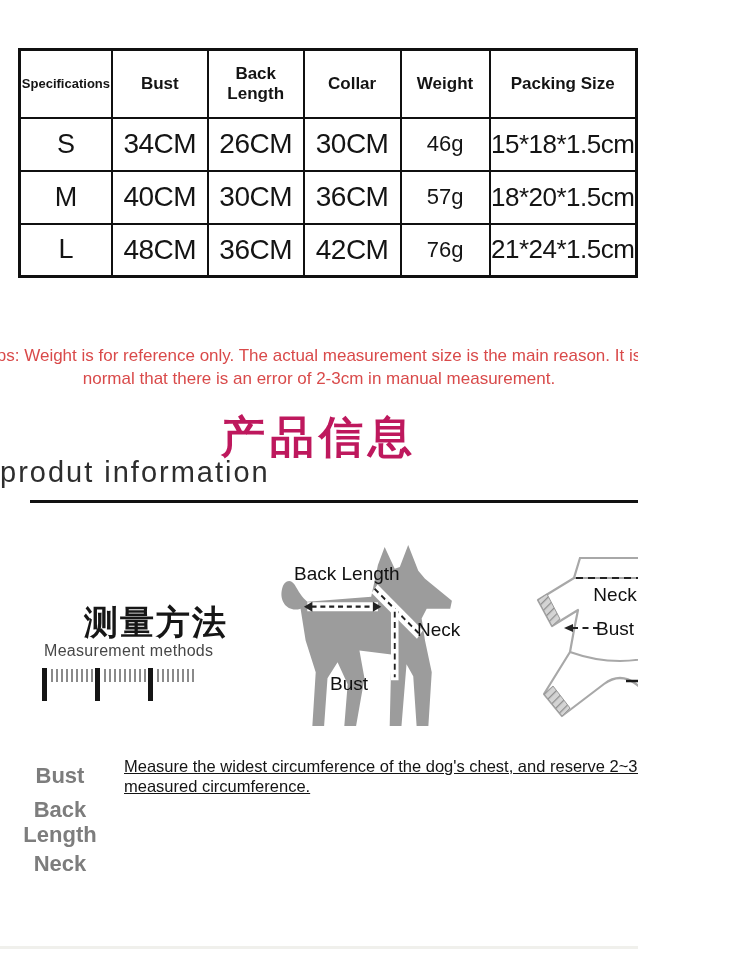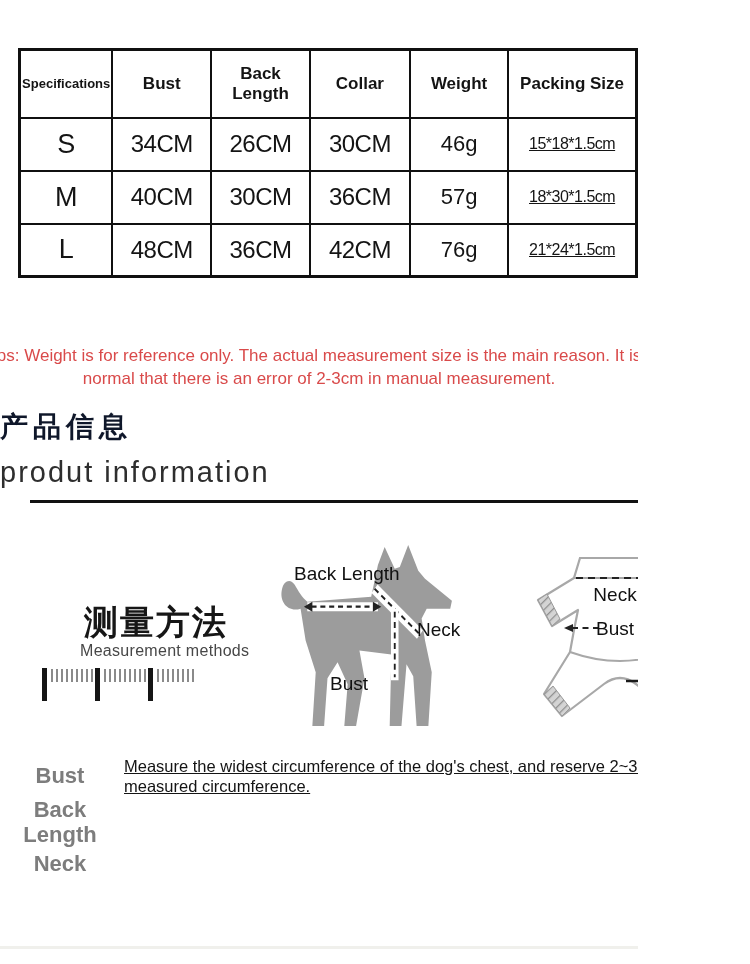--- a/index.html
+++ b/index.html
@@ -13,47 +13,47 @@
   .size-table-wrap { position:absolute; left:18px; top:48px; }
   table.size-table { border-collapse:collapse; table-layout:fixed; border:3px solid #101010; }
   table.size-table th, table.size-table td {
     border:2px solid #101010; text-align:center; vertical-align:middle;
     background:#ffffff; padding:0;
   }
   table.size-table th { height:68px; font-weight:700; font-size:17px; }
   table.size-table th.spec-h { font-size:13px; font-weight:700; }
   table.size-table td { height:53px; }
   td.c-size { font-size:27px; }
-  td.c-val  { font-size:24px; letter-spacing:-0.5px;margin-top:44px; }
+  td.c-val  { font-size:28px; letter-spacing:-0.5px;margin-top:44px; }
   td.c-wt   { font-size:22px; }
-  td.c-pack { font-size:16px; letter-spacing:-0.5px;text-decoration:underline; }
+  td.c-pack { font-size:26px; letter-spacing:-0.5px; }
   .col-spec{width:94px;} .col-bust{width:116px;} .col-back{width:116px;}
   .col-collar{width:118px;} .col-weight{width:118px;} .col-pack{width:148px;}
 
   
   .note {
     position:absolute; top:345px; left:50%; transform:translateX(-50%);
     width:658px; text-align:center; color:#d94a4a; font-size:17px;
     font-weight:500; line-height:1.35;
   }
 
   
   .title-zh {
-    position:absolute; top:408px; left:0; width:100%; text-align:left;
-    font-size:28px; font-weight:700; letter-spacing:5px; color:#0f172a;
+    position:absolute; top:408px; left:0; width:100%; text-align:center;
+    font-size:44px; font-weight:700; letter-spacing:5px; color:#be185d;
   }
   .title-en {
     position:absolute; top:456px; left:0; width:100%; 
     font-size:29px; font-weight:300; letter-spacing:2px; color:#2e2e2e;
   }
   .divider { position:absolute; top:500px; left:30px; width:690px; height:3px; background:#121212; }
 
   
   .mm-zh { position:absolute; left:40px; top:600px; font-size:34px; font-weight:700; letter-spacing:2px; color:#161616;margin-left:44px; }
-  .mm-en { position:absolute; left:44px; top:642px; font-size:16px; color:#474747; letter-spacing:0.3px;margin-left:36px; }
+  .mm-en { position:absolute; left:44px; top:642px; font-size:16px; color:#474747; letter-spacing:0.3px; }
   .ruler { position:absolute; left:42px; top:668px; }
 
   
   .dog-wrap { position:absolute; left:272px; top:545px; width:190px; height:185px; }
   .diagram-label { position:absolute; font-size:19px; font-weight:500; color:#111; white-space:nowrap; }
   .dog-label-backlength { left:22px; top:18px; }
   .dog-label-neck { left:145px; top:74px; }
   .dog-label-bust { left:58px; top:128px; }
 
   
@@ -109,21 +109,21 @@
           <td class="c-val">30CM</td>
           <td class="c-wt">46g</td>
           <td class="c-pack">15*18*1.5cm</td>
         </tr>
         <tr>
           <td class="c-size">M</td>
           <td class="c-val">40CM</td>
           <td class="c-val">30CM</td>
           <td class="c-val">36CM</td>
           <td class="c-wt">57g</td>
-          <td class="c-pack">18*30*1.5cm</td>
+          <td class="c-pack">18*20*1.5cm</td>
         </tr>
         <tr>
           <td class="c-size">L</td>
           <td class="c-val">48CM</td>
           <td class="c-val">36CM</td>
           <td class="c-val">42CM</td>
           <td class="c-wt">76g</td>
           <td class="c-pack">21*24*1.5cm</td>
         </tr>
       </tbody>

